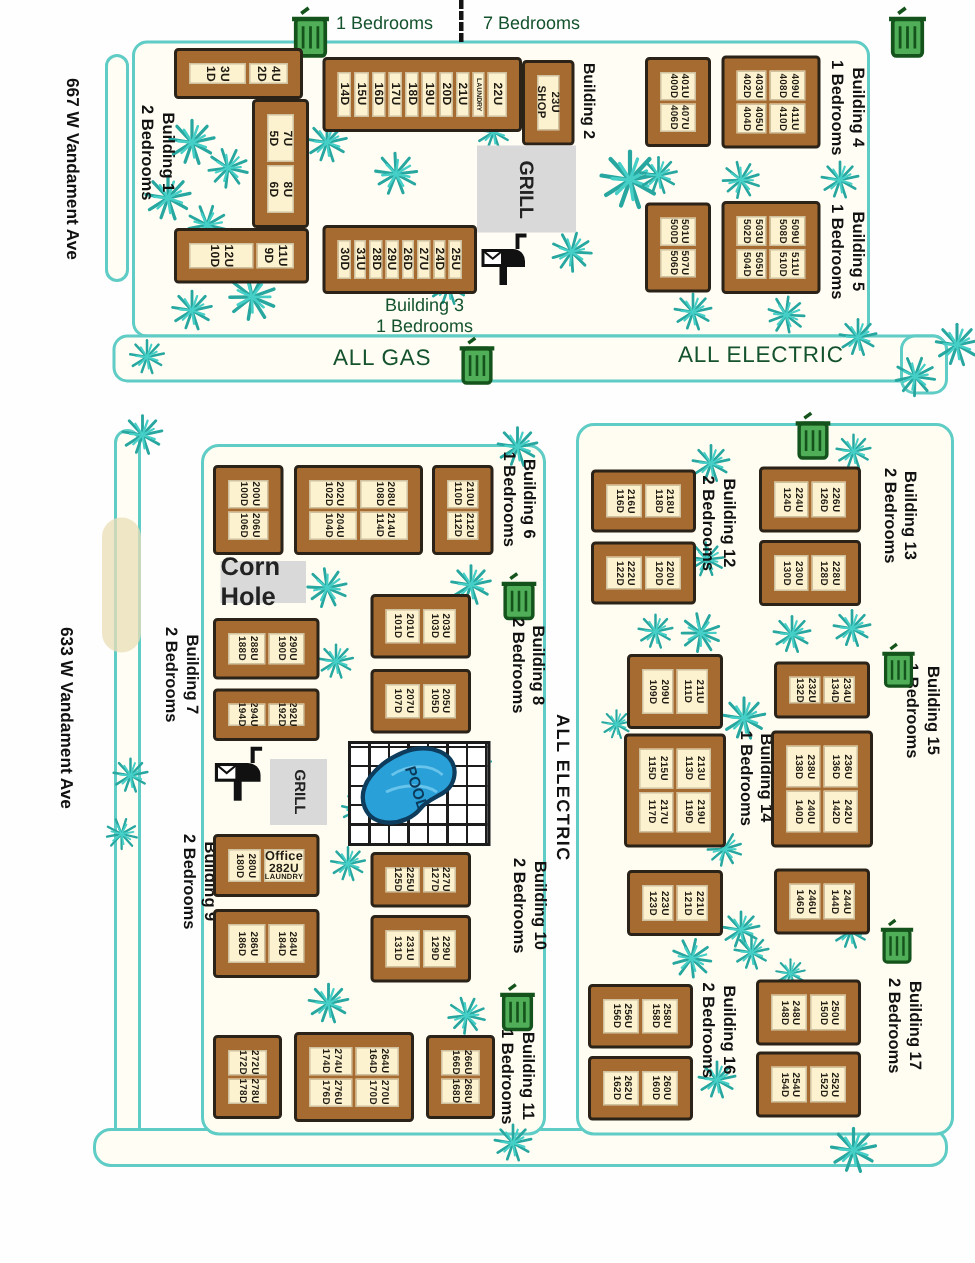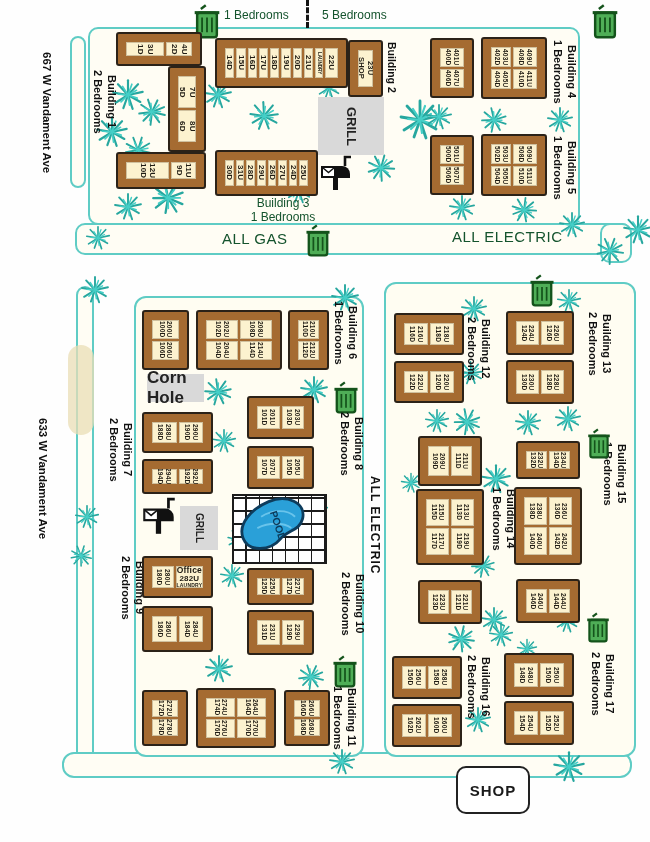--- a/index.html
+++ b/index.html
@@ -249,21 +249,21 @@
     </svg>
   <svg class="icon" style="left:464px;top:706px;width:28px;height:28px">
       <use href="#tree"></use>
     </svg>
   <svg class="icon" style="left:552px;top:750px;width:34px;height:34px">
       <use href="#tree"></use>
     </svg>
 
   <div class="hlabel" style="left:224px;top:8px;">1 Bedrooms</div>
   <div class="dashline" style="left:306px;top:0;height:28px;"></div>
-  <div class="hlabel" style="left:322px;top:8px;">5 Bedrooms</div>
+  <div class="hlabel" style="left:322px;top:8px;">7 Bedrooms</div>
   <svg class="icon" style="left:191px;top:4px;width:32px;height:37px">
       <use href="#trash"></use>
     </svg>
   <svg class="icon" style="left:589px;top:4px;width:32px;height:37px">
       <use href="#trash"></use>
     </svg>
 
   <div class="vlabel street" style="left:40px;top:52px;">667 W Vandament Ave</div>
   <div class="vlabel street" style="left:36px;top:418px;">633 W Vandament Ave</div>
 
@@ -617,15 +617,14 @@
   </div>
   <div class="block" style="left:504px;top:701px;width:70px;height:44px;grid-template-columns:1fr 1fr;">
     <div class="cell">254U
 154D</div>
     <div class="cell">252U
 152D</div>
   </div>
   <div class="vlabel" style="left:588px;top:652px;">Building 17
 2 Bedrooms</div>
 
-  <div class="shopbox" style="left:456px;top:766px;width:74px;height:48px;">SHOP</div>
 
 </div>
 
 </body></html>

